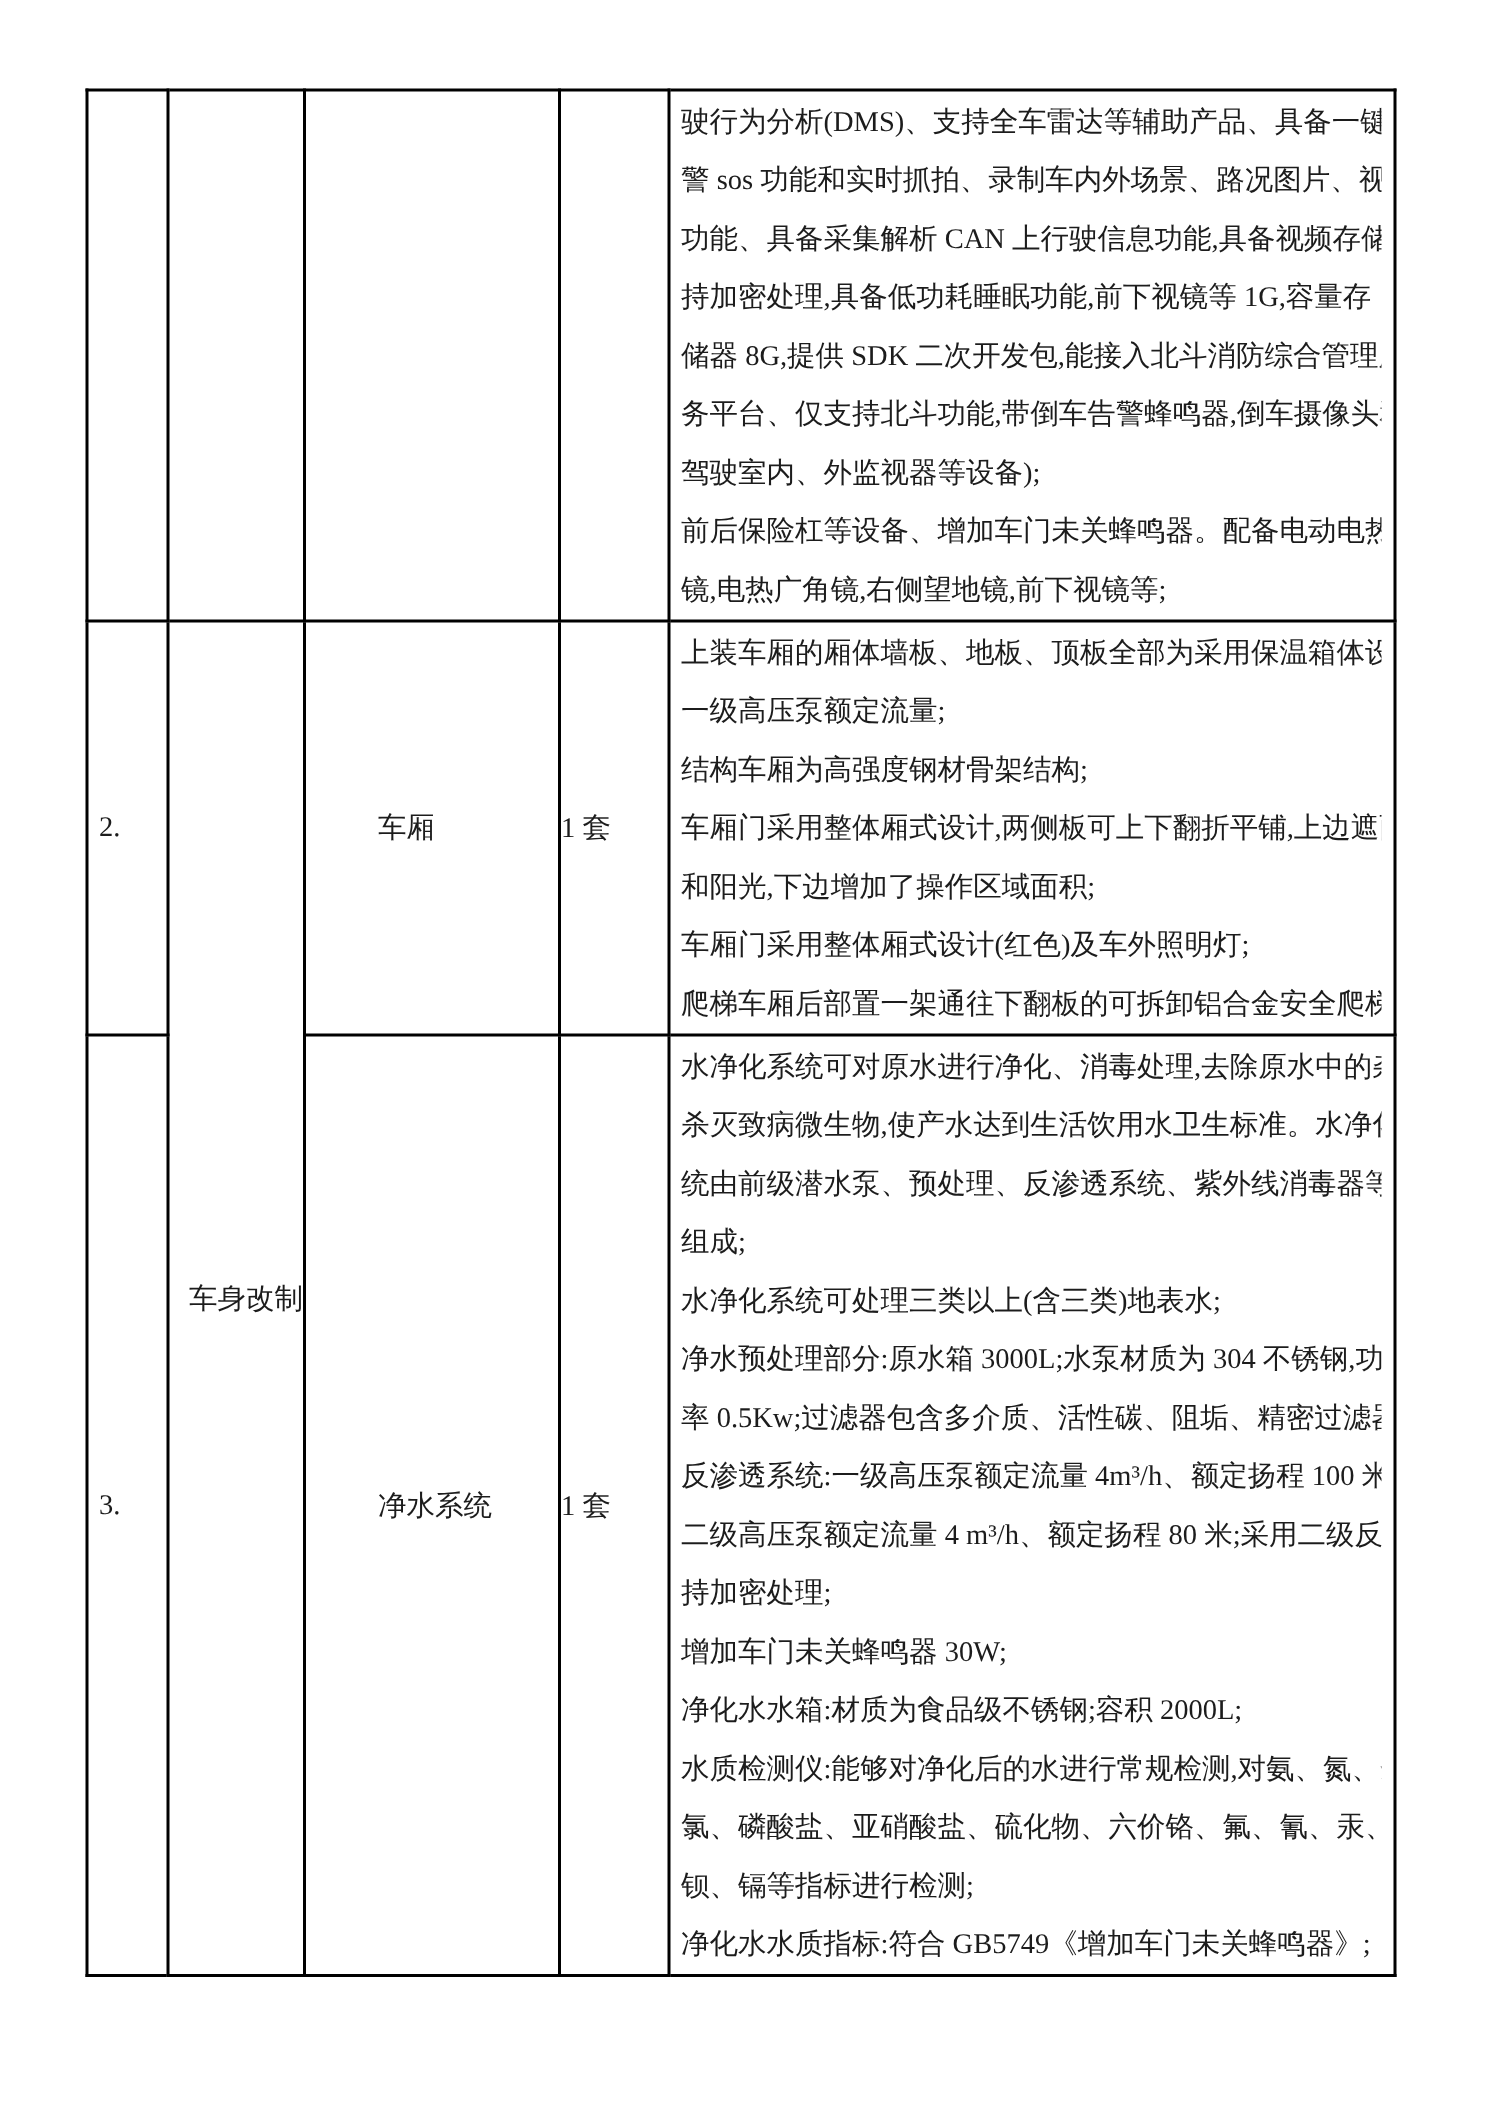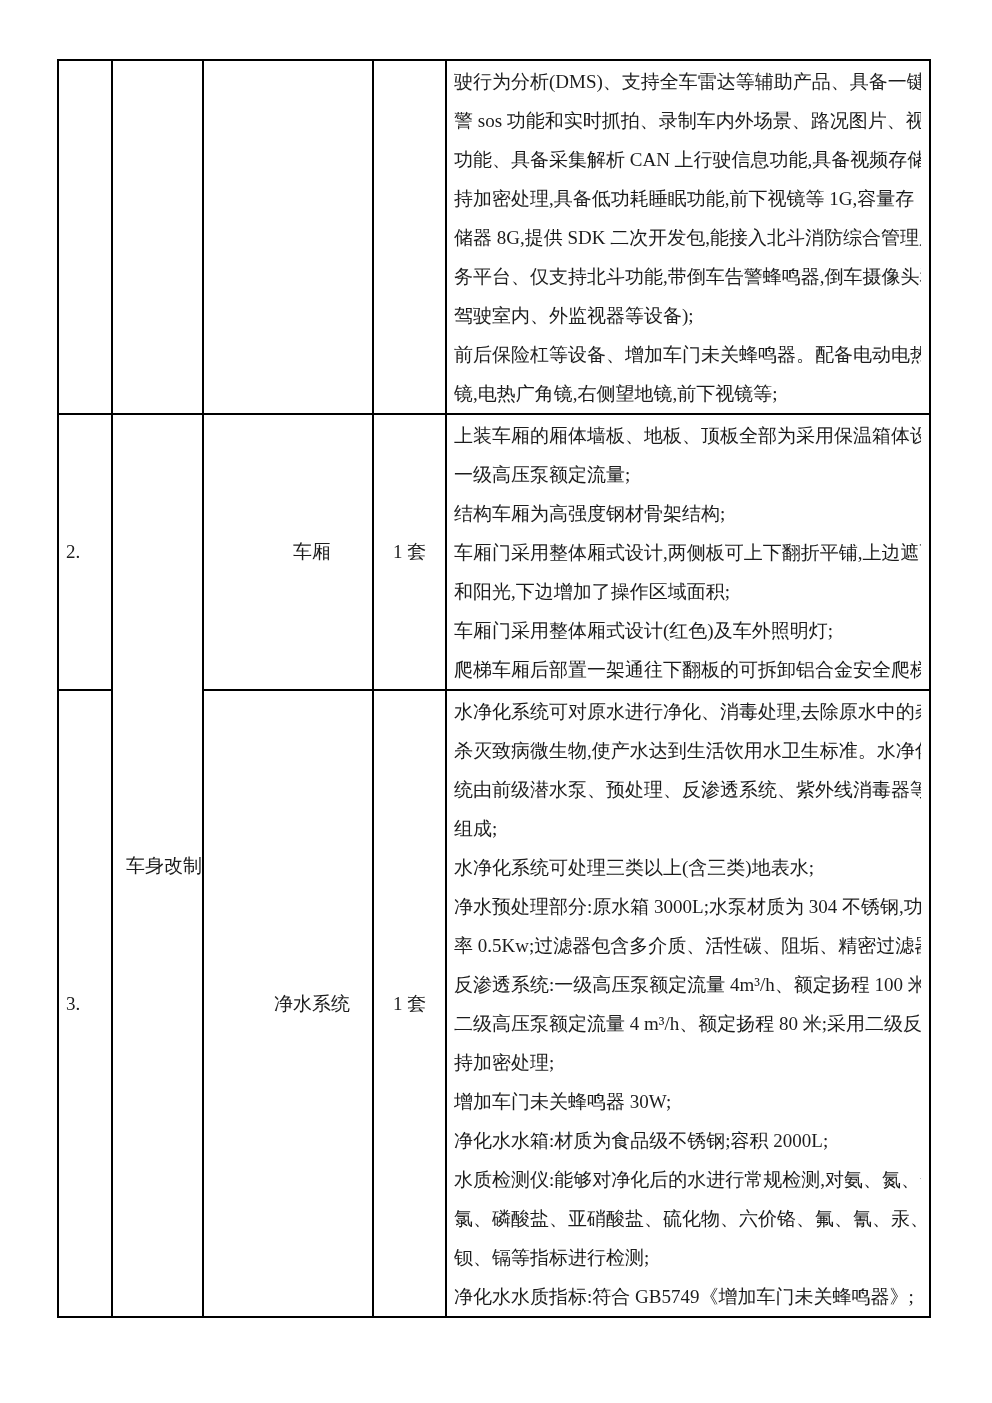--- a/index.html
+++ b/index.html
@@ -30,22 +30,22 @@
   }
   tr.row-1 { height: 352px; }
   tr.row-2 { height: 273px; }
   tr.row-3 { height: 623px; }
   td.c-seq {
     text-align: left;
     padding-left: 7px;
     vertical-align: middle;
   }
   td.c-cat  { text-align: right; vertical-align: middle; }
-  td.c-item { text-align: center; vertical-align: middle; padding-left: 48px; }
-  td.c-qty  { text-align: center; vertical-align: middle; }
+  td.c-item { vertical-align: middle; padding-left: 48px; }
+  td.c-qty  { text-align: left; vertical-align: middle; }
   td.c-desc {
     vertical-align: top;
     padding: 1px 8px 0 7px;
   }
   .desc-line {
     height: 39px;
     line-height: 39px;
     font-size: 19px;
     white-space: nowrap;
     overflow: hidden;

